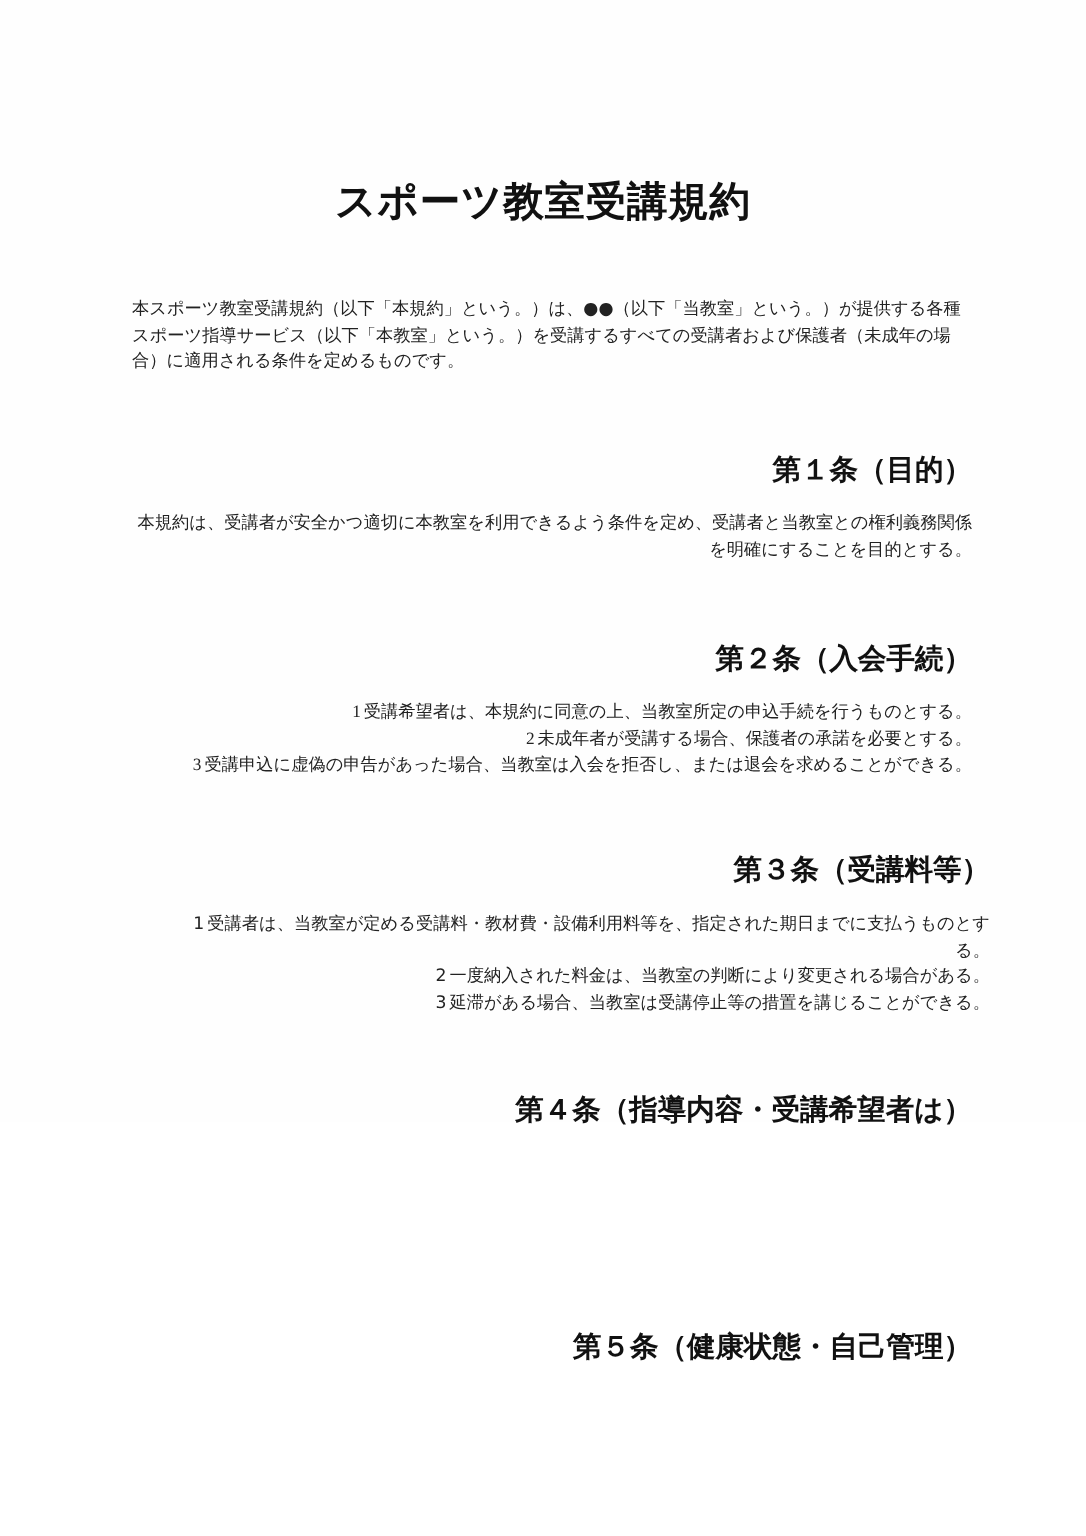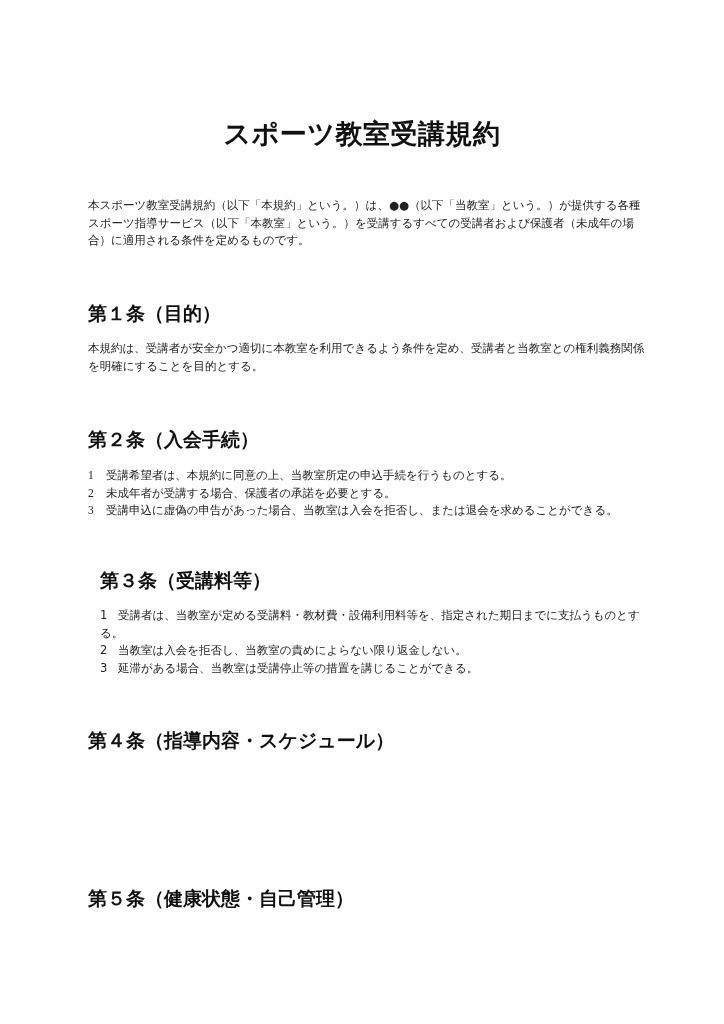--- a/index.html
+++ b/index.html
@@ -38,20 +38,21 @@
     width: 556px;
     font-size: 11.5px;
     line-height: 17.5px;
     margin: 0;
     color: #222;
   }
   .article {
     position: absolute;
     left: 88px;
     width: 560px;
+    text-align: right;
   }
   .article h2 {
     margin: 0;
     font-size: 19px;
     font-weight: bold;
     color: #111;
     line-height: 26px;
   }
   .article .body {
     margin-top: 14px;
@@ -95,26 +96,26 @@
       <li><span class="num">1</span><span>受講希望者は、本規約に同意の上、当教室所定の申込手続を行うものとする。</span></li>
       <li><span class="num">2</span><span>未成年者が受講する場合、保護者の承諾を必要とする。</span></li>
       <li><span class="num">3</span><span>受講申込に虚偽の申告があった場合、当教室は入会を拒否し、または退会を求めることができる。</span></li>
     </ol>
   </section>
 
   <section class="article" style="top:567px;margin-left:12px;">
     <h2>第３条（受講料等）</h2>
     <ol>
       <li><span class="num">1</span><span>受講者は、当教室が定める受講料・教材費・設備利用料等を、指定された期日までに支払うものとする。</span></li>
-      <li><span class="num">2</span><span>当教室は入会を拒否し、当教室の責めによらない限り返金しない。</span></li>
+      <li><span class="num">2</span><span>一度納入された料金は、当教室の判断により変更される場合がある。</span></li>
       <li><span class="num">3</span><span>延滞がある場合、当教室は受講停止等の措置を講じることができる。</span></li>
     </ol>
   </section>
 
   <section class="article" style="top:727px;">
-    <h2>第４条（指導内容・スケジュール）</h2>
+    <h2>第４条（指導内容・受講希望者は）</h2>
   </section>
 
   <section class="article" style="top:885px;">
     <h2>第５条（健康状態・自己管理）</h2>
   </section>
 
 </div>
 
 </body></html>

